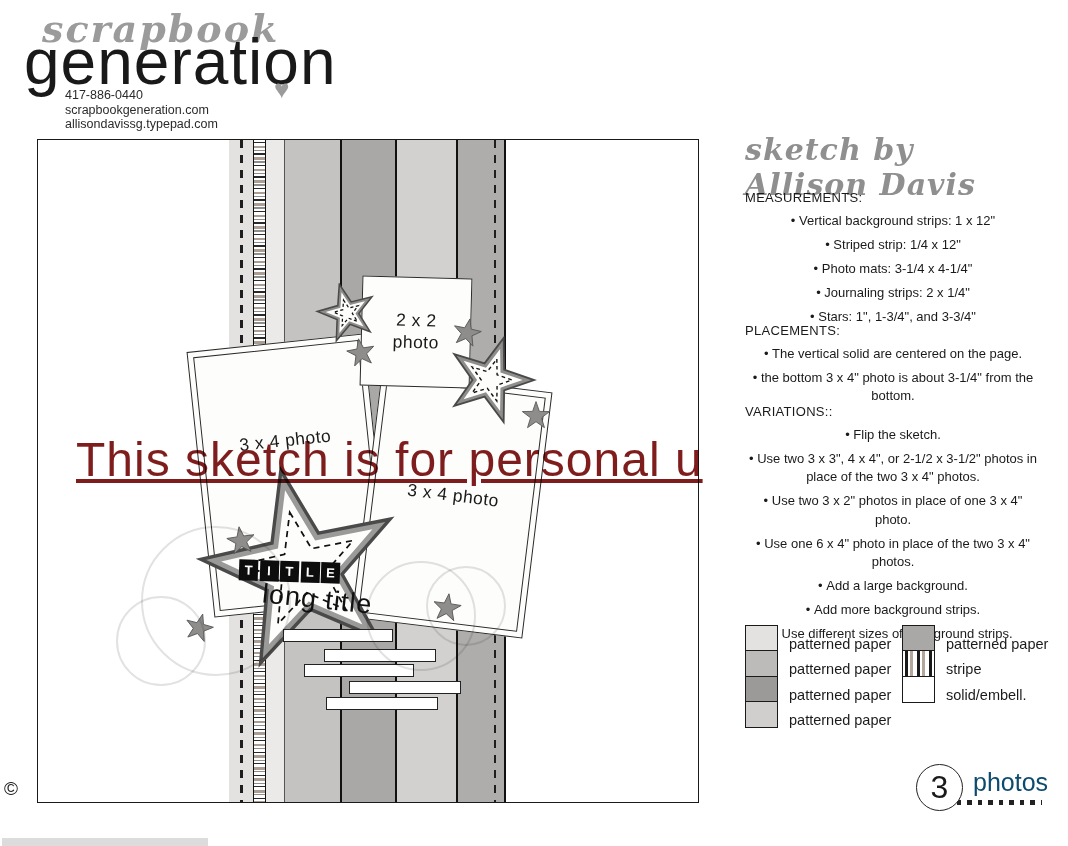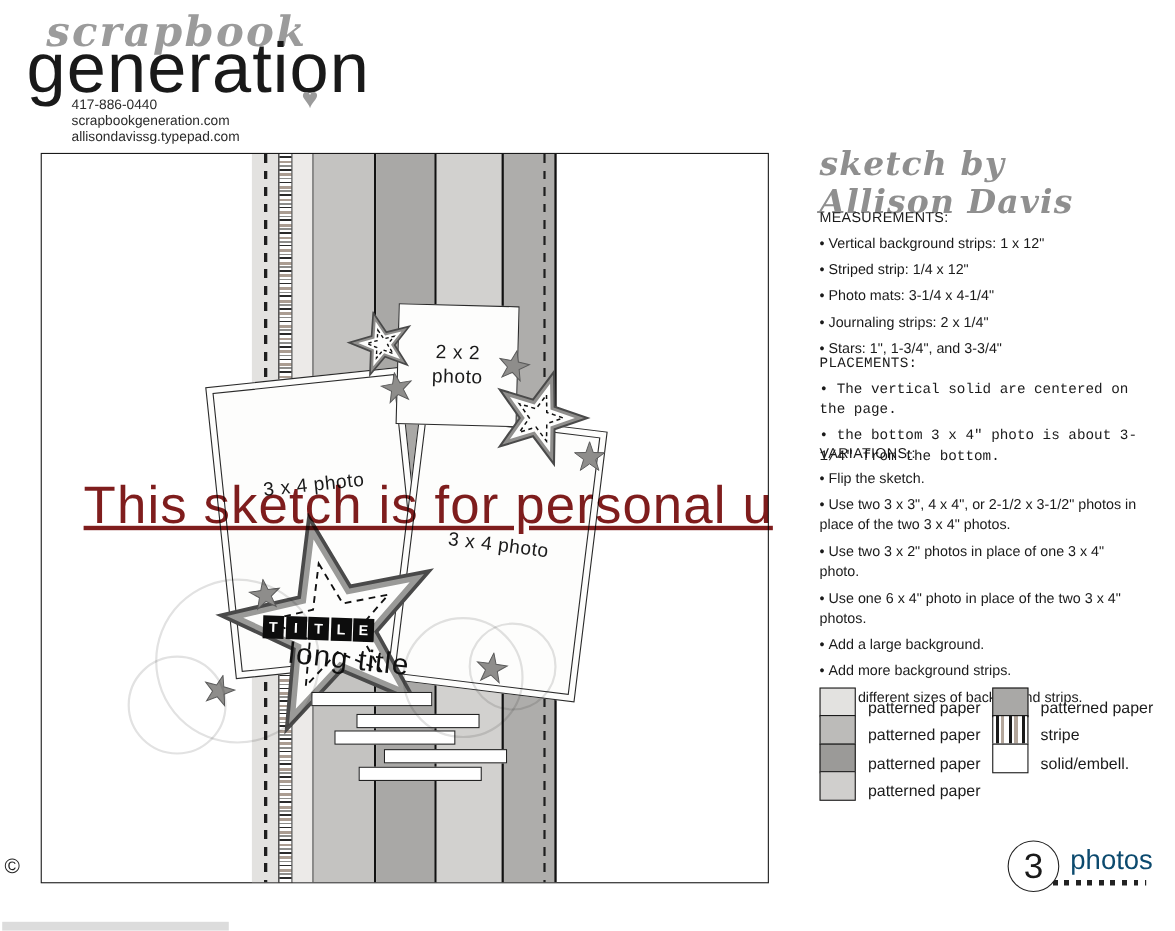--- a/index.html
+++ b/index.html
@@ -45,21 +45,21 @@
            mix-blend-mode:multiply; z-index:29; }
   #watermark { position:absolute; left:38px; top:292px; font-size:48px; letter-spacing:1px;
                color:#7f1d1d; mix-blend-mode:multiply; z-index:30; white-space:nowrap;text-decoration:underline; }
 
   
   #panel { position:absolute; left:745px; top:132px; width:300px; }
   .panel-heading { font-family:"DejaVu Serif", serif; font-style:italic; font-weight:700;
                    font-size:30px; color:#8f8f8f; letter-spacing:1px; }
   .section { position:absolute; width:296px; font-size:13px; }
   .section-title { margin-bottom:7px; letter-spacing:0.3px; }
-  .bullet { margin-bottom:5.5px; line-height:1.42; }
+  .bullet { margin-bottom:5.5px; line-height:1.42;text-align:center; }
   .bullet::before { content:"\2022\00a0"; }
 
   
   #legend { position:absolute; left:0; top:494px; width:300px; }
   .swatch { width:33px; height:27px; border:1.5px solid #1a1a1a; flex:0 0 auto; }
   .legend-row { display:flex; align-items:flex-end; margin-top:-1.5px; }
   .legend-label { margin-left:11px; font-size:14.5px; color:#1b1b1b; white-space:nowrap; }
   .legend-col { position:absolute; top:0; }
   .stripe-swatch { background:repeating-linear-gradient(90deg,
       #ffffff 0 2px,#1a1a1a 2px 5px,#ffffff 5px 7px,#b3a69b 7px 10px,#ffffff 10px 12px); }
@@ -181,21 +181,21 @@
 
   <div class="section" style="top:58px;" data-name="measurements-section">
     <div class="section-title" data-name="section-title">MEASUREMENTS:</div>
     <div class="bullet" data-name="bullet-item">Vertical background strips: 1 x 12"</div>
     <div class="bullet" data-name="bullet-item">Striped strip: 1/4 x 12"</div>
     <div class="bullet" data-name="bullet-item">Photo mats: 3-1/4 x 4-1/4"</div>
     <div class="bullet" data-name="bullet-item">Journaling strips: 2 x 1/4"</div>
     <div class="bullet" data-name="bullet-item">Stars: 1", 1-3/4", and 3-3/4"</div>
   </div>
 
-  <div class="section" style="top:191px;font-family:Liberation Mono, monospace;" data-name="placements-section">
+  <div class="section" style="top:191px;" data-name="placements-section">
     <div class="section-title" data-name="section-title">PLACEMENTS:</div>
     <div class="bullet" data-name="bullet-item">The vertical solid are centered on the page.</div>
     <div class="bullet" data-name="bullet-item">the bottom 3 x 4" photo is about 3-1/4" from the bottom.</div>
   </div>
 
   <div class="section" style="top:272px;" data-name="variations-section">
     <div class="section-title" data-name="section-title">VARIATIONS::</div>
     <div class="bullet" data-name="bullet-item">Flip the sketch.</div>
     <div class="bullet" data-name="bullet-item">Use two 3 x 3", 4 x 4", or 2-1/2 x 3-1/2" photos in place of the two 3 x 4" photos.</div>
     <div class="bullet" data-name="bullet-item">Use two 3 x 2" photos in place of one 3 x 4" photo.</div>

